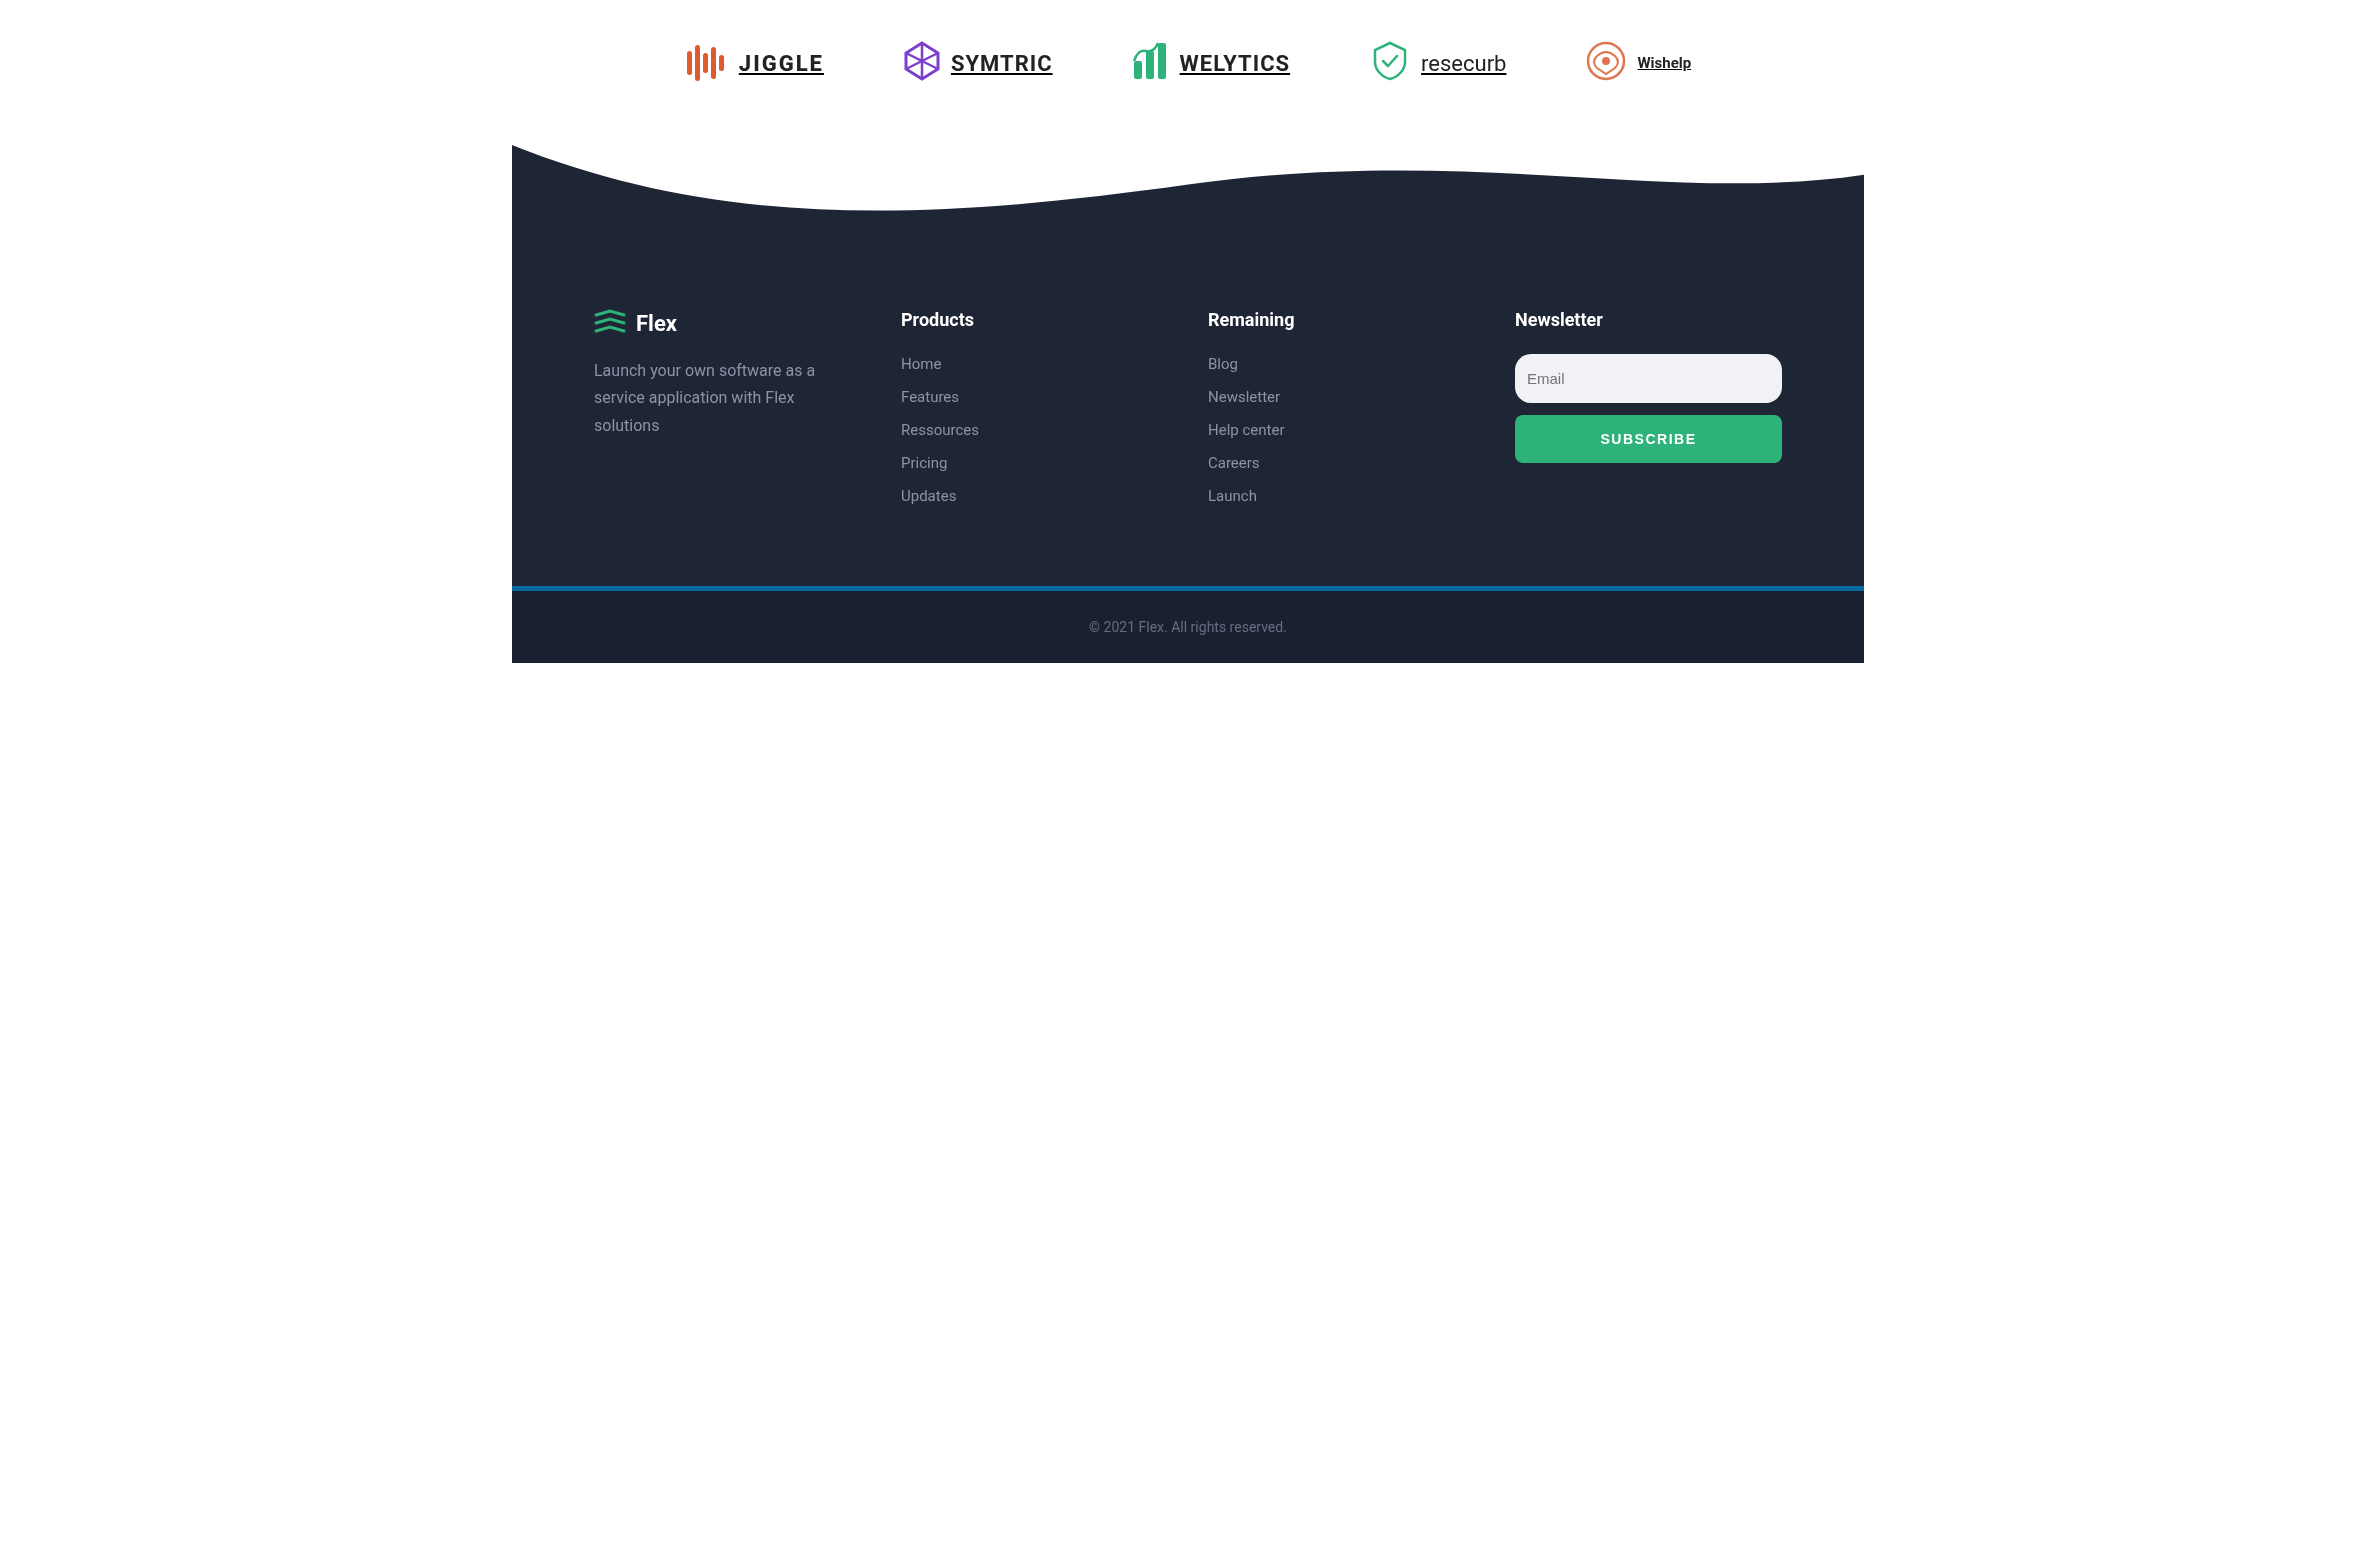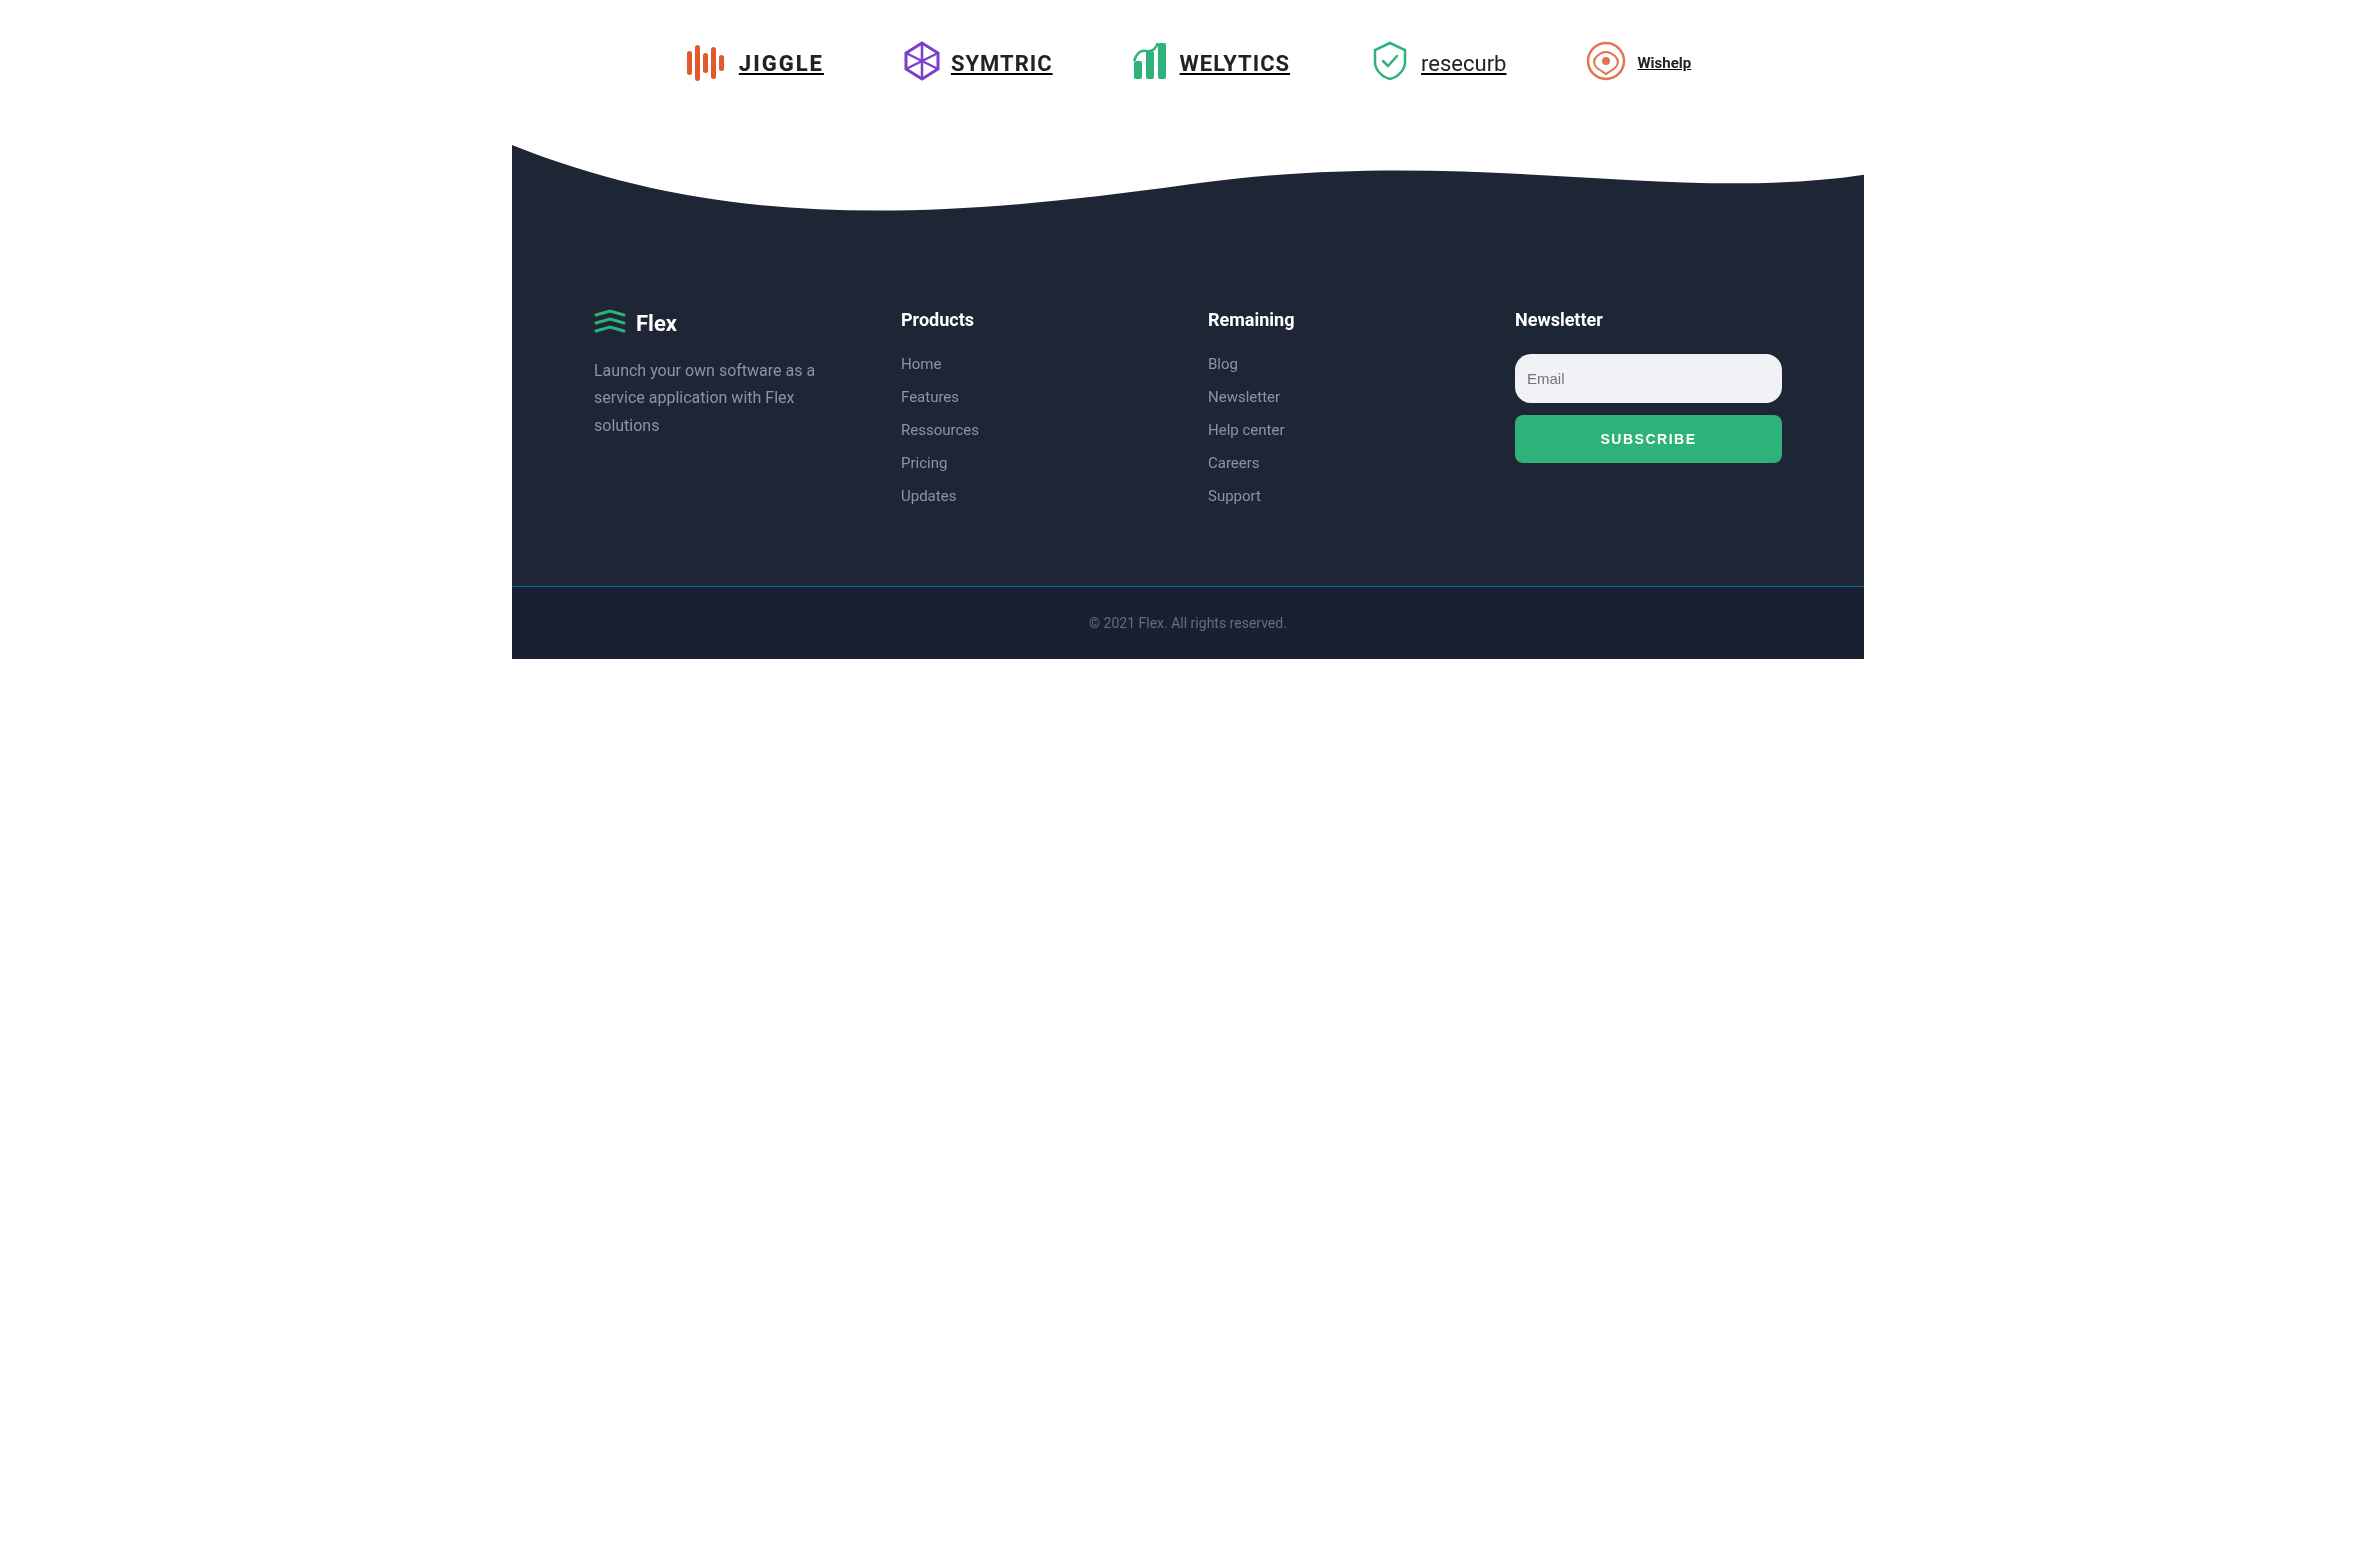--- a/index.html
+++ b/index.html
@@ -196,21 +196,21 @@
       font-size: 14px;
       font-weight: 700;
       letter-spacing: 1.5px;
       cursor: pointer;
       text-transform: uppercase;
     }
 
     
     .bottom-bar {
       background: #1a2030;
-      border-top: 1px solid #0369a1;
+      border-top: 5px solid #0369a1;
       padding: 28px;
       text-align: center;
     }
     .copyright {
       color: #666d82;
       font-size: 14px;
     }
 
     
   </style>
@@ -314,21 +314,21 @@
       </ul>
     </div>
 
     <div class="footer-col">
       <div class="footer-col-title">Remaining</div>
       <ul>
         <li><a href="#">Blog</a></li>
         <li><a href="#">Newsletter</a></li>
         <li><a href="#">Help center</a></li>
         <li><a href="#">Careers</a></li>
-        <li><a href="#">Support</a></li>
+        <li><a href="#">Launch</a></li>
       </ul>
     </div>
 
     <div class="newsletter-col">
       <div class="newsletter-title">Newsletter</div>
       <input type="email" class="email-input" placeholder="Email" style="">
       <button class="subscribe-btn">SUBSCRIBE</button>
     </div>
 
   </div>

